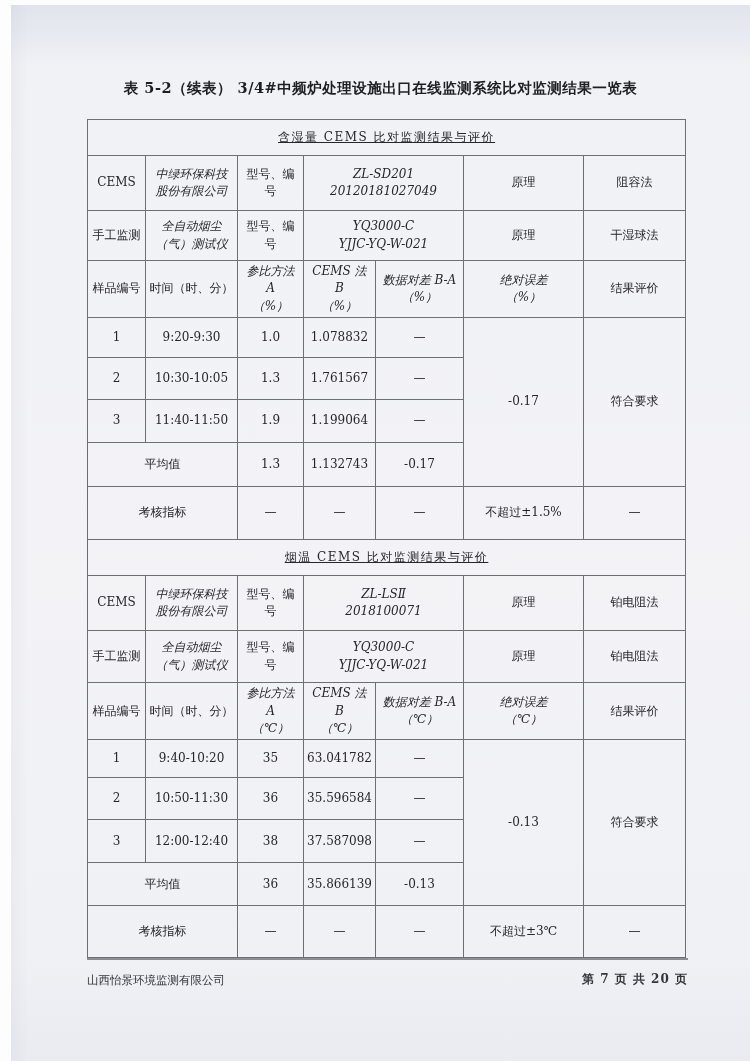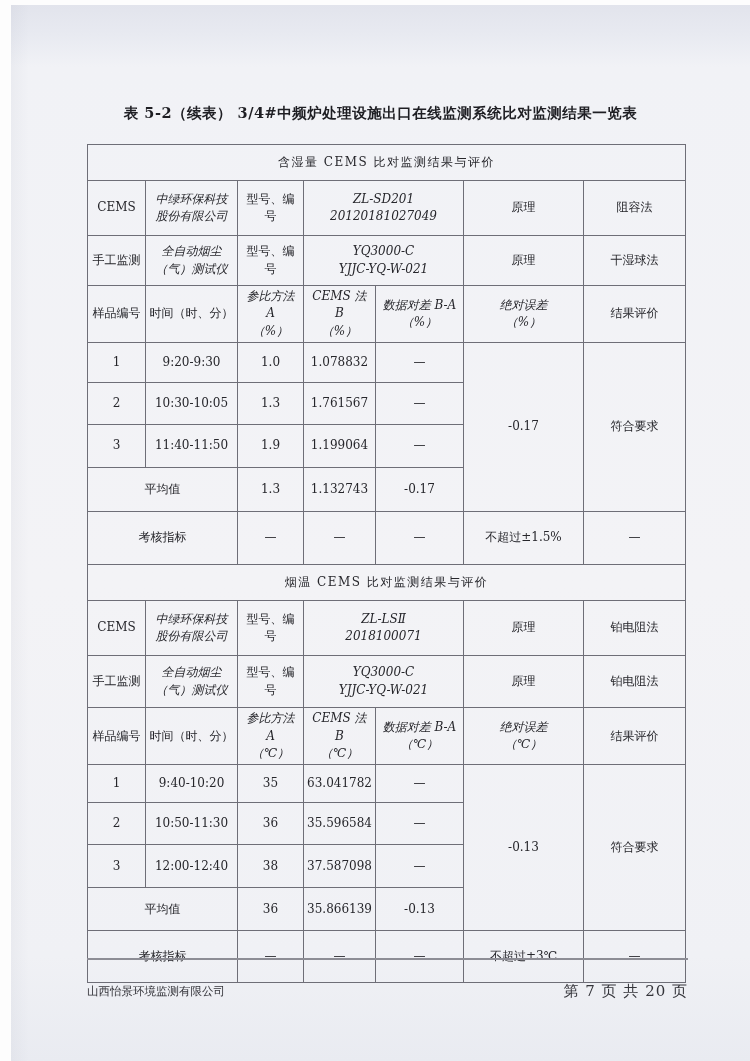--- a/index.html
+++ b/index.html
@@ -11,21 +11,21 @@
     position: relative;
   }
   .scan {
     position: absolute;
     left: 11px; top: 5px; right: 0; bottom: 0;
     background:
       linear-gradient(90deg, rgba(120,125,145,0.06) 0, rgba(120,125,145,0) 18px),
       linear-gradient(180deg, #e2e4ec 0, #e8eaf1 30px, #f1f2f6 62px, #f3f3f6 55%, #f0f1f5 90%, #e9ebf1 100%);
   }
   .title {
-    margin-top: 99px;
+    margin-top: 74px;
     text-align: center;
     font-size: 14.5px;
     font-weight: bold;
     letter-spacing: 0.5px;
     color: #1e1e23;
   }
   table.cmp {
     border-collapse: collapse;
     table-layout: fixed;
     width: 598px;
@@ -33,40 +33,40 @@
   }
   table.cmp td {
     border: 1px solid #6e6e77;
     text-align: center;
     vertical-align: middle;
     font-size: 12px;
     line-height: 1.45;
     padding: 2px 3px;
     color: #26262b;
   }
-  td.sec { font-size: 13px; letter-spacing: 1.5px; }
+  td.sec { font-size: 13px; letter-spacing: 1.5px; text-decoration: underline; }
   .two-line span { display: block; font-style: italic; }
   .h36 { height: 36px; } .h38 { height: 38px; } .h40 { height: 40px; }
   .h42 { height: 42px; } .h43 { height: 43px; } .h44 { height: 44px; }
   .h50 { height: 50px; } .h52 { height: 52px; } .h53 { height: 53px; }
   .h55 { height: 55px; }
   .footer {
     position: absolute;
     left: 76px;
     width: 601px;
     top: 953px;
     border-top: 2px solid #8d8d95;
-    padding-top: 22px;
+    padding-top: 11px;
     display: flex;
     justify-content: space-between;
-    align-items: center;
+    align-items: flex-end;
     font-size: 11.5px;
     color: #34343a;
   }
-  .footer .pg { font-weight: normal; letter-spacing: 1px; font-size: 15px; }
+  .footer .pg { font-weight: bold; letter-spacing: 1px; font-size: 12px; }
 </style>
 </head>
 <body>
 
 <div class="scan">
 
   <div class="title">表 5-2（续表）  3/4#中频炉处理设施出口在线监测系统比对监测结果一览表</div>
 
   <table class="cmp">
     <colgroup>

